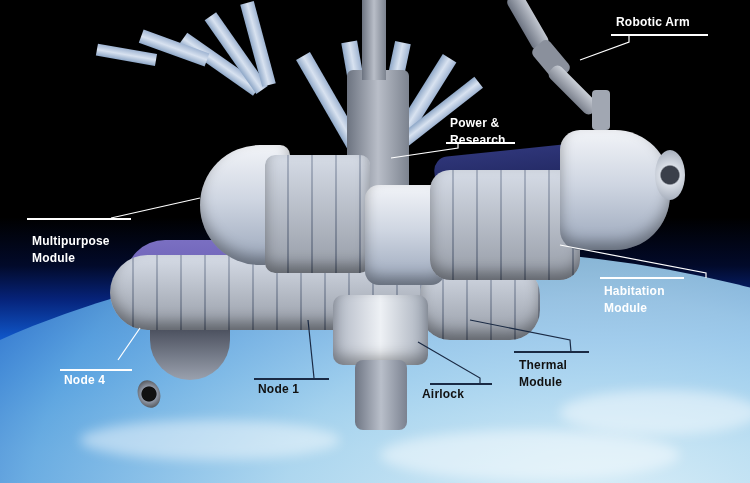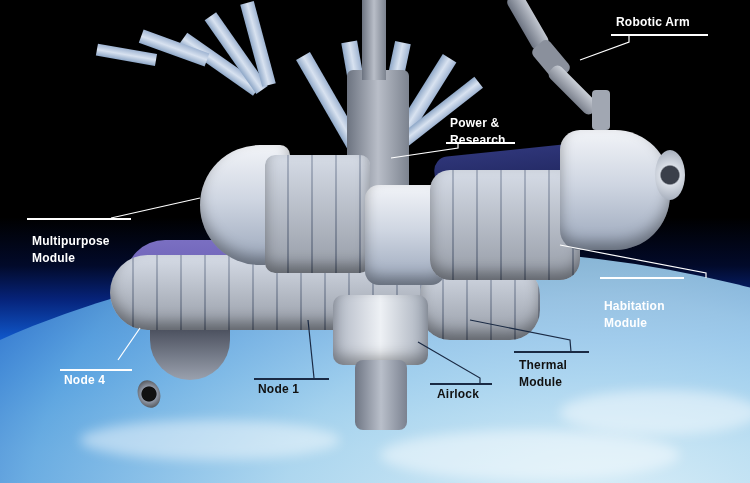--- a/index.html
+++ b/index.html
@@ -100,32 +100,32 @@
   </div>
   <div class="underline" style="left:446px;top:142px;width:69px;"></div>
 
   <div class="underline" style="left:27px;top:218px;width:104px;"></div>
   <div class="label" style="left:32px;top:233px;">
     <div>Multipurpose</div>
     <div>Module</div>
   </div>
 
   <div class="underline" style="left:600px;top:277px;width:84px;"></div>
-  <div class="label" style="left:604px;top:298px;">
+  <div class="label" style="left:604px;top:283px;">
     <div>Habitation</div>
     <div>Module</div>
   </div>
 
   <div class="underline dark" style="left:514px;top:351px;width:75px;"></div>
   <div class="label dark" style="left:519px;top:357px;">
     <div>Thermal</div>
     <div>Module</div>
   </div>
 
   <div class="underline" style="left:60px;top:369px;width:72px;"></div>
   <div class="label" style="left:64px;top:372px;">Node 4</div>
 
   <div class="underline dark" style="left:254px;top:378px;width:75px;"></div>
   <div class="label dark" style="left:258px;top:381px;text-align:right;">Node 1</div>
 
   <div class="underline dark" style="left:430px;top:383px;width:62px;"></div>
-  <div class="label dark" style="left:437px;top:386px;">Airlock</div>
+  <div class="label dark" style="left:422px;top:386px;">Airlock</div>
 </div>
 
 </body></html>

